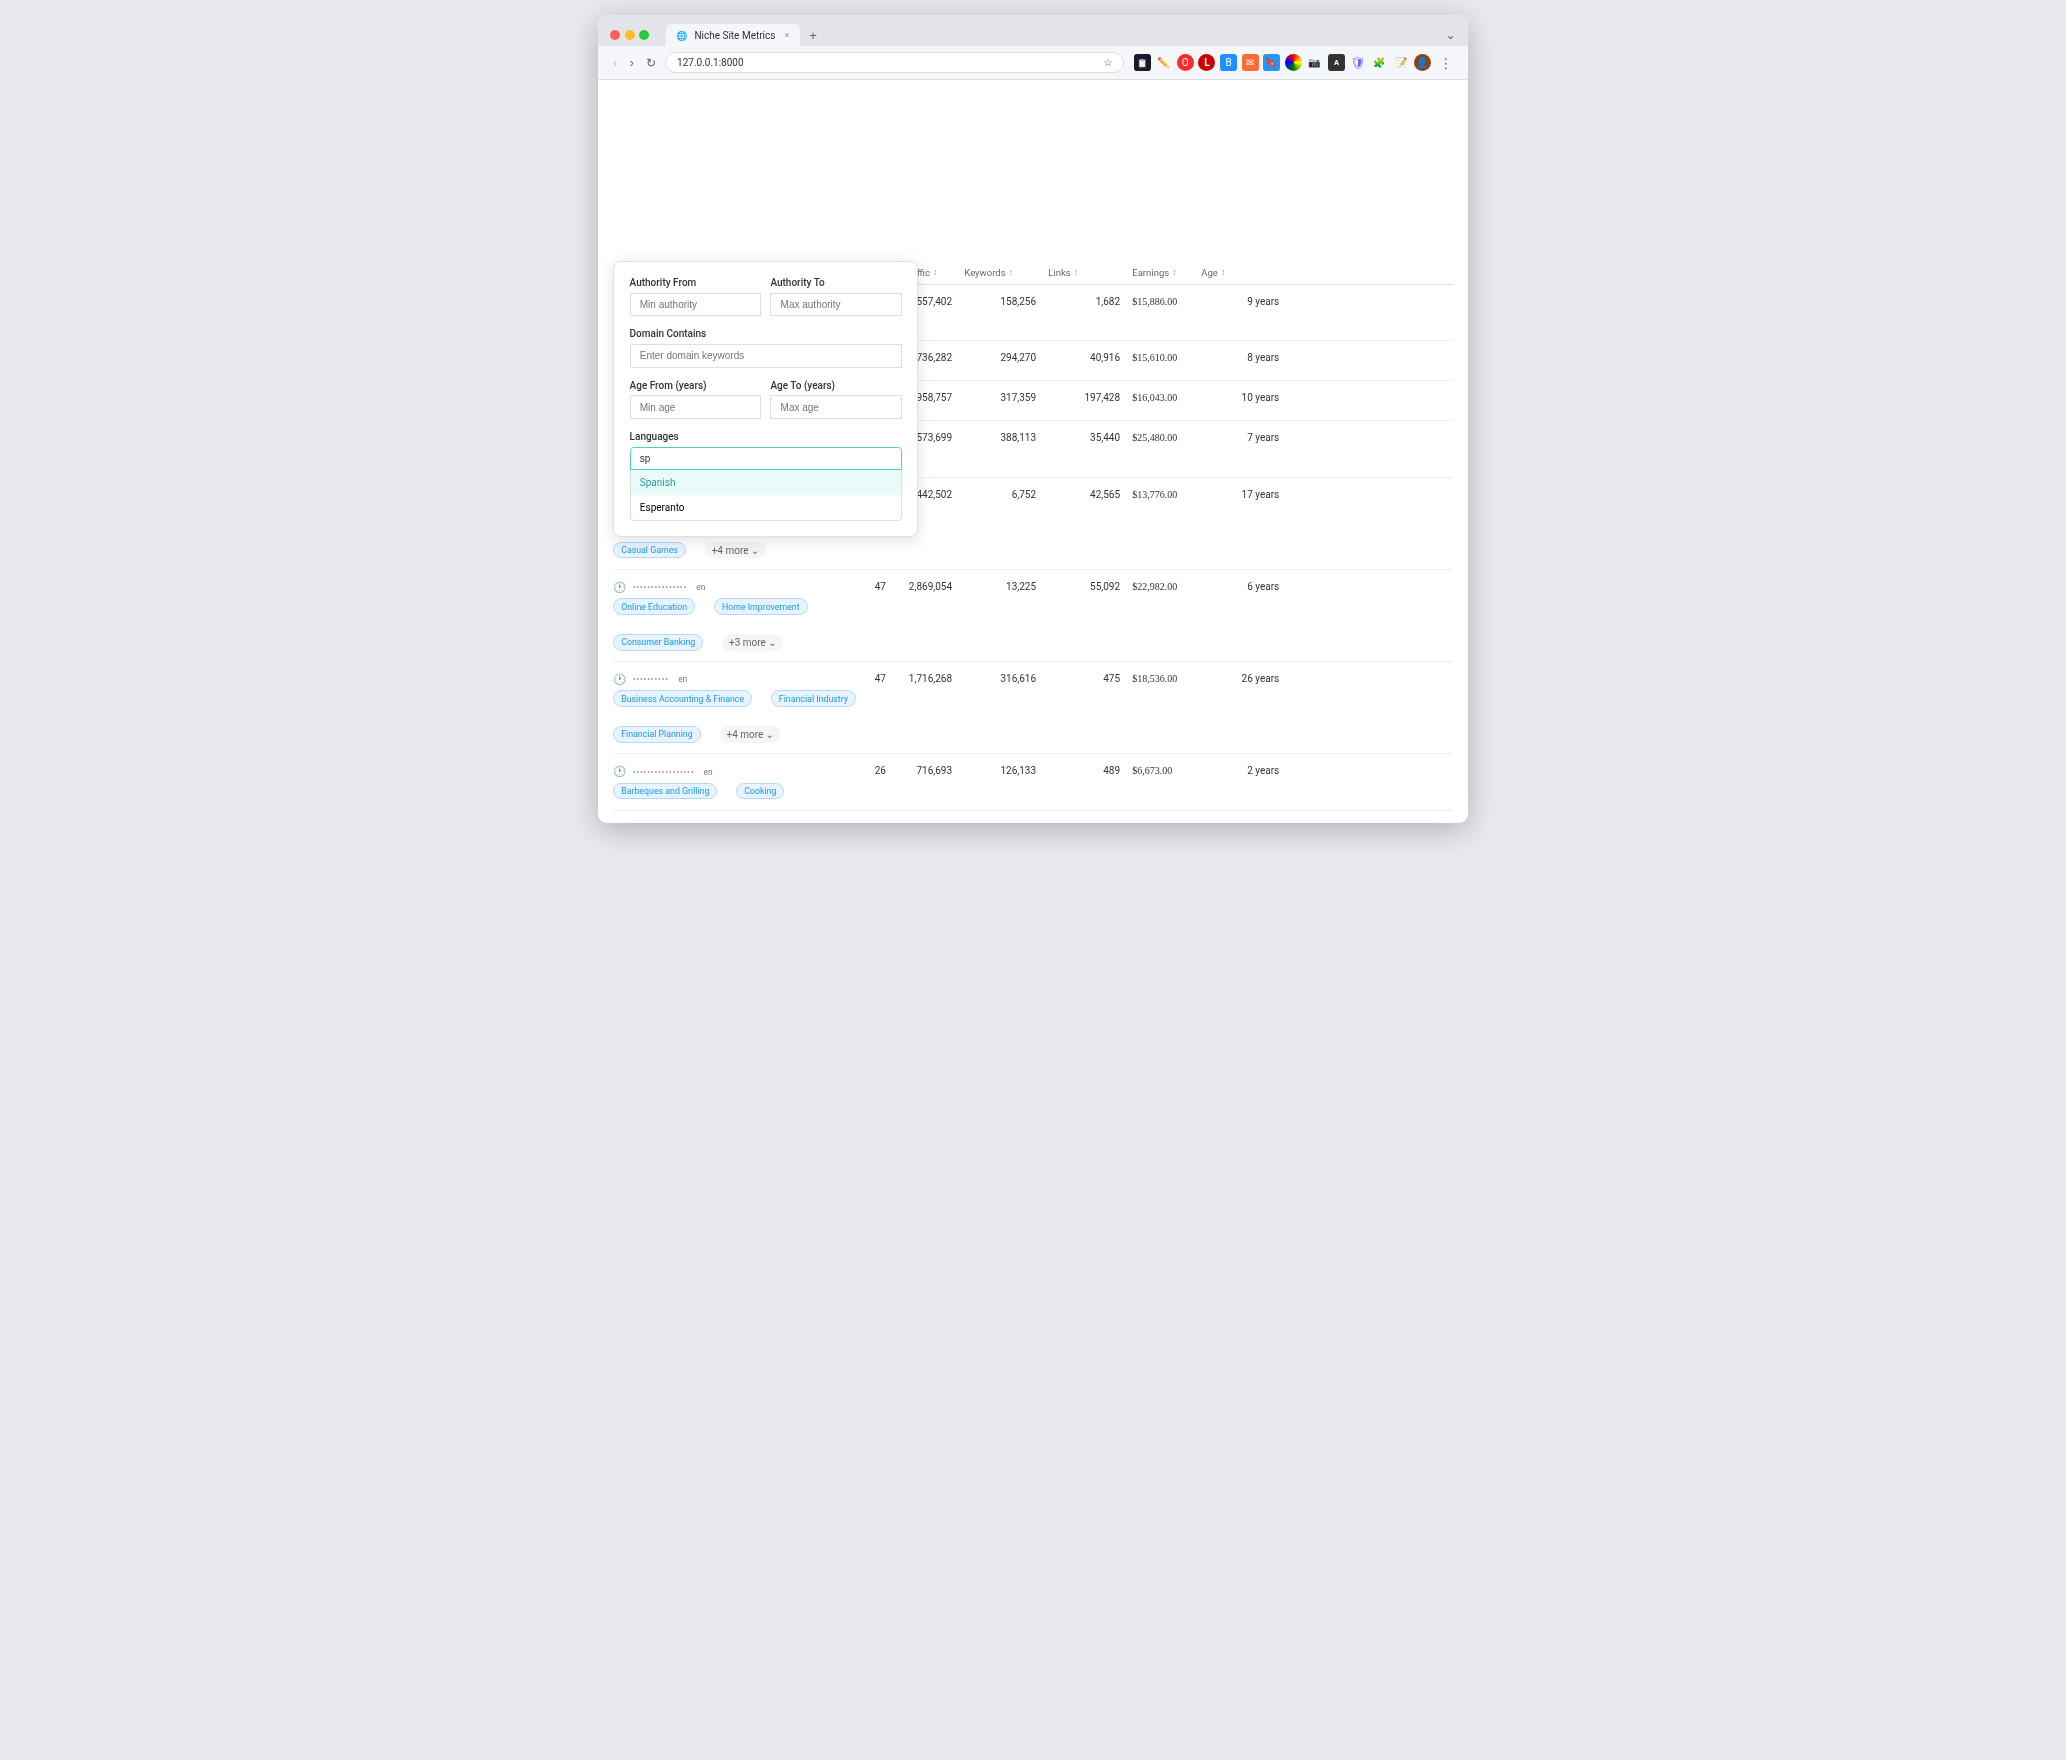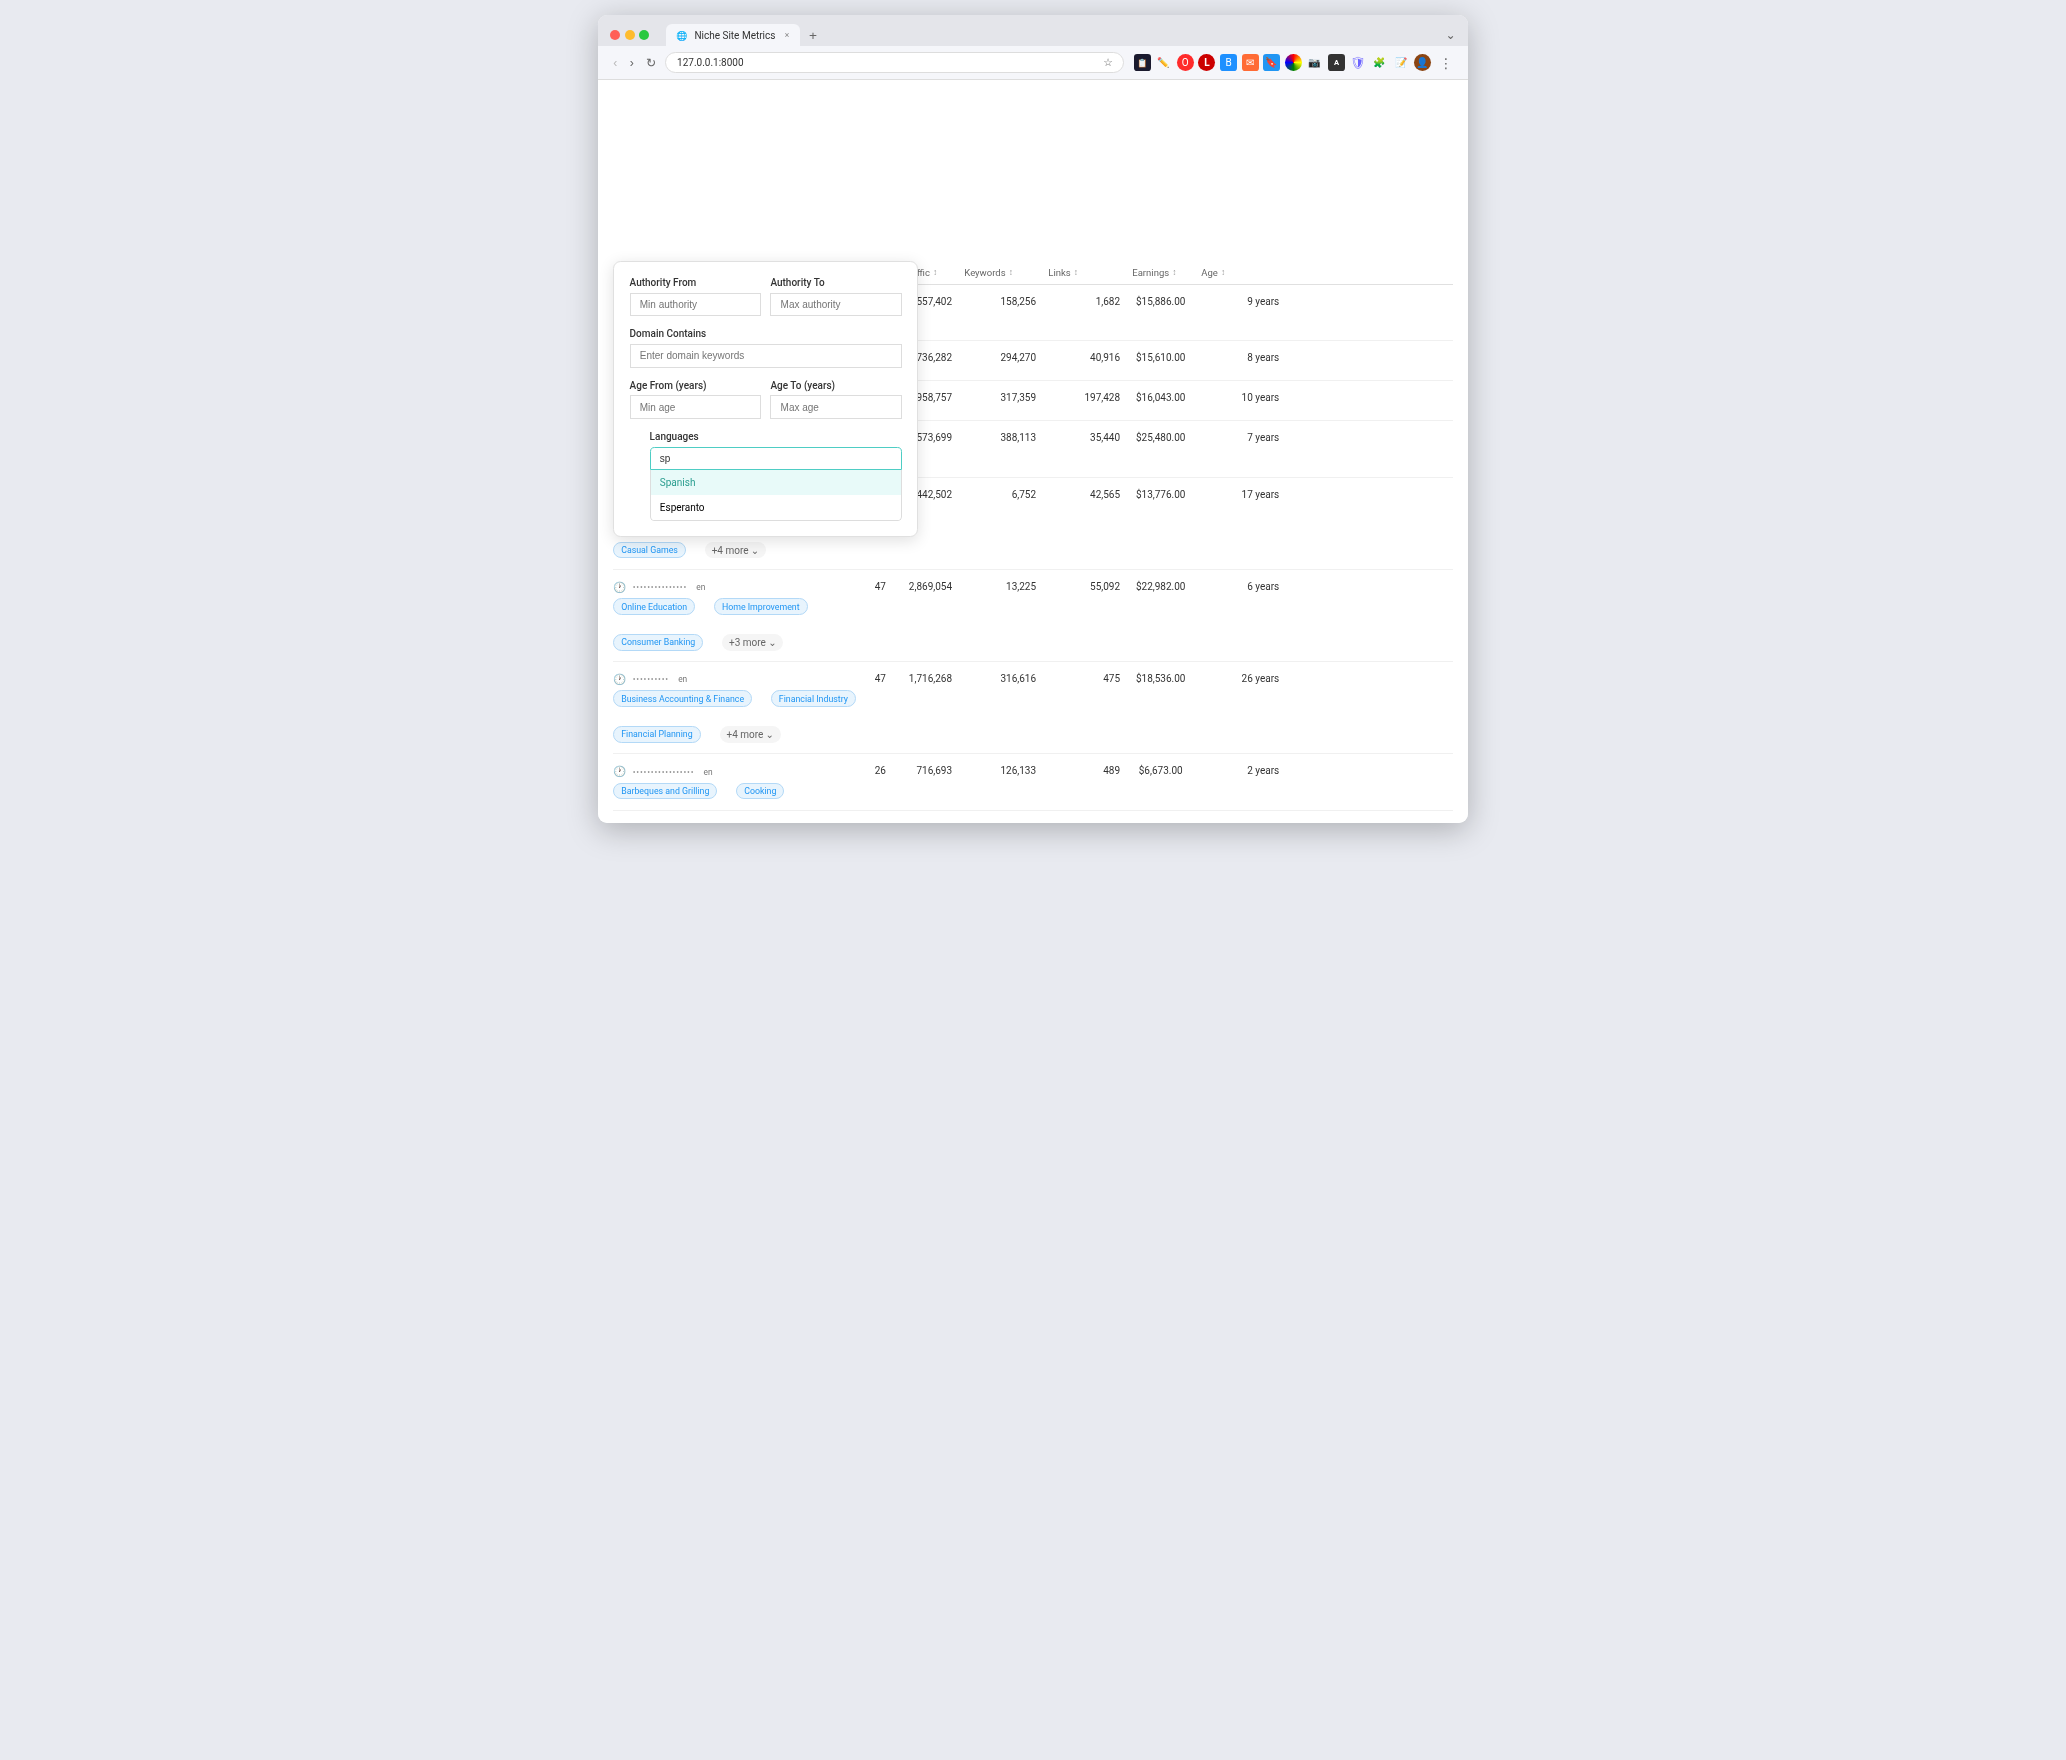--- a/index.html
+++ b/index.html
@@ -207,21 +207,20 @@
       font-size: 10px;
       color: #999;
       outline: none;
     }
     .filter-input.full-width { width: 100%; }
     .domain-group {
       margin-bottom: 12.2px;
     }
     .languages-group {
       position: relative;
-      margin-left: 20px;
     }
     .lang-input-wrap {
       position: relative;
     }
     .lang-input {
       width: 100%;
       padding: 5.3px 9.2px;
       border: 1.5px solid #4ECDC4;
       border-radius: 4.6px 4.6px 0 0;
       font-size: 10px;
@@ -322,22 +321,23 @@
     .cell-val {
       font-size: 10px;
       color: #333;
       text-align: right;
       padding-right: 12.2px;
     }
     .cell-val.center { text-align: center; padding-right: 0; }
     .earnings-val {
       font-size: 10px;
       color: #333;
-      text-align: center;
+      text-align: left;
       padding-right: 12.2px;
+      font-family: Liberation Serif, serif;
     }
     .age-val {
       font-size: 10px;
       color: #333;
       text-align: right;
       padding-right: 6.1px;
     }
   </style>
 </head>
 <body>

